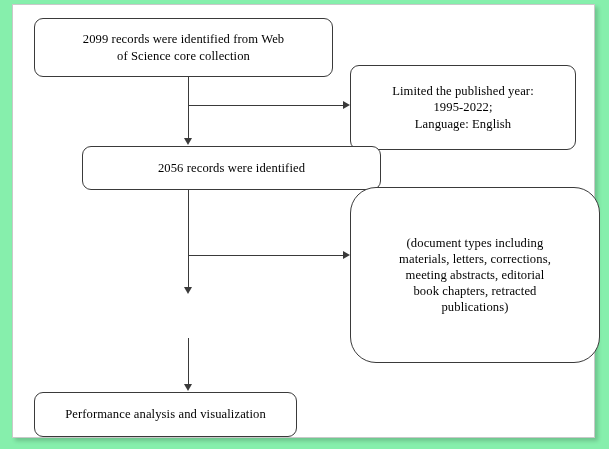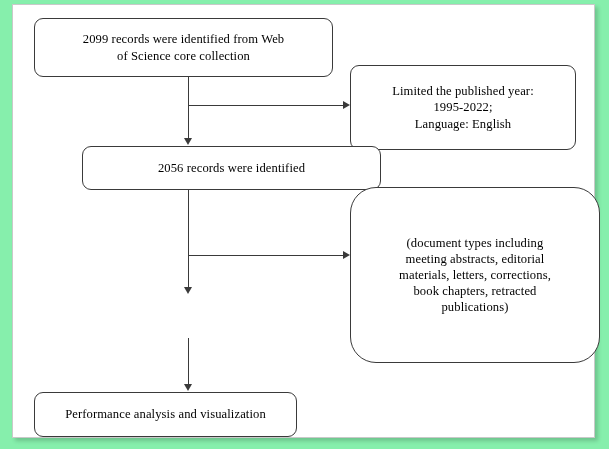--- a/index.html
+++ b/index.html
@@ -86,22 +86,22 @@
       </span>
     </div>
 
     <div class="node" id="n2">
       <span>2056 records were identified</span>
     </div>
 
     <div class="node big" id="n6">
       <span>
         <span>(document types including</span>
+        <span>materials, letters, corrections,</span>
         <span>meeting abstracts, editorial</span>
-        <span>materials, letters, corrections,</span>
         <span>book chapters, retracted</span>
         <span>publications)</span>
       </span>
     </div>
 
 
     <div class="node" id="n4">
       <span>Performance analysis and visualization</span>
     </div>
 

